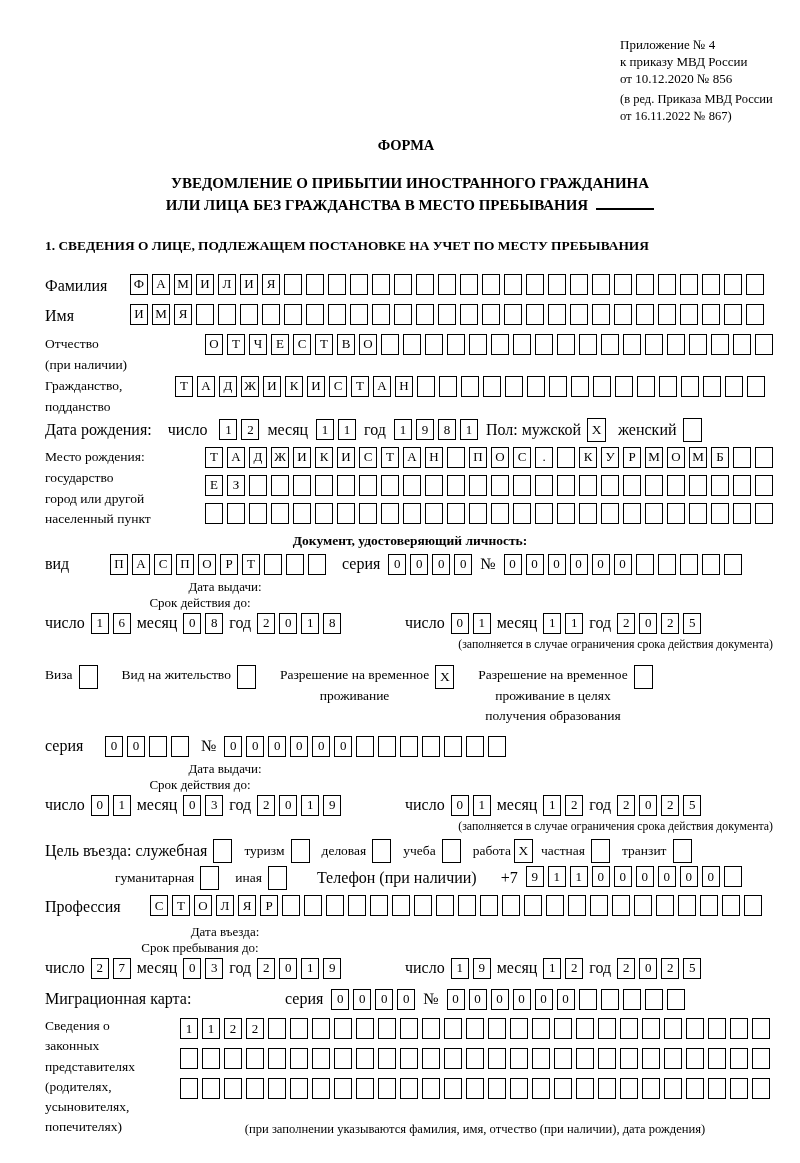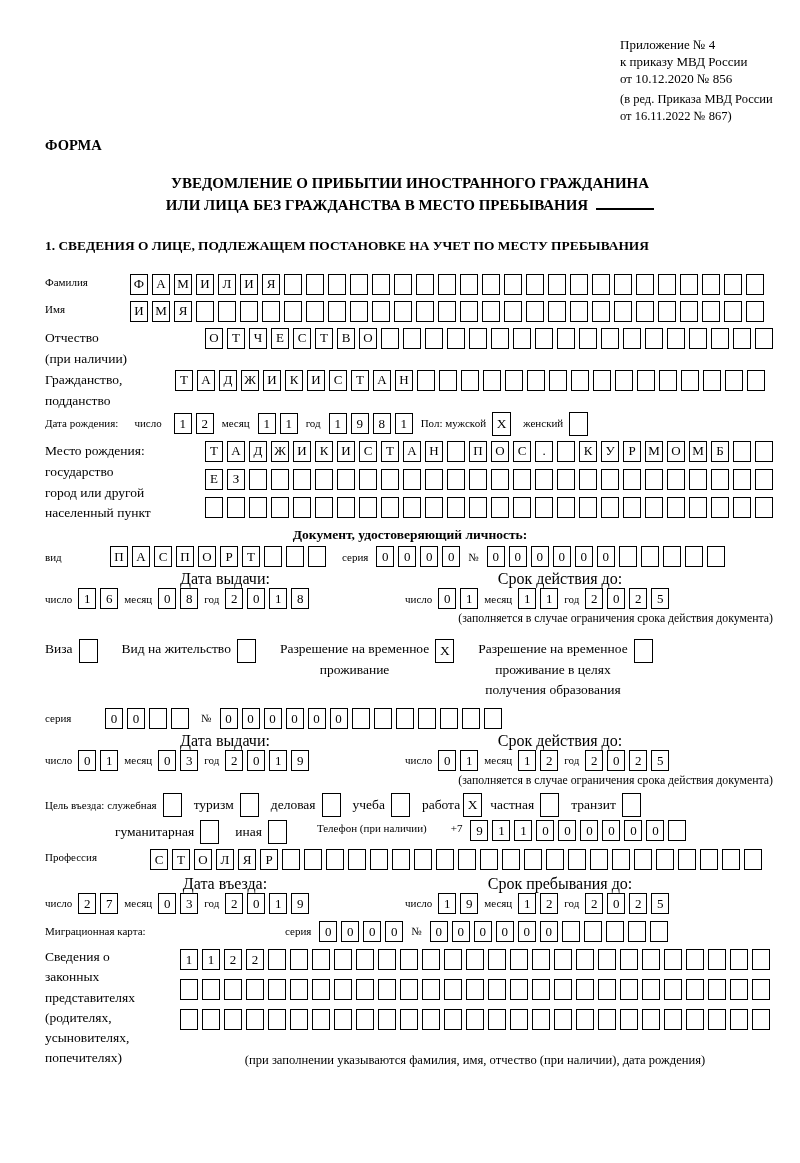--- a/index.html
+++ b/index.html
@@ -1,32 +1,32 @@
 <!DOCTYPE html>
 <html><head>
 <meta charset="utf-8">
 <style>
   html,body{margin:0;padding:0;background:#fff;}
   body{width:800px;height:1163px;font-family:"Liberation Serif",serif;color:#000;overflow:hidden;}
   .content{padding:36px 25px 0 45px;box-sizing:border-box;width:800px;}
   .hdr{margin-left:575px;font-size:13px;line-height:1.32;}
   .hdr-sub{margin-left:575px;font-size:12.5px;line-height:1.3;margin-top:4px;}
-  .forma{ text-align:left;margin-top:13px;margin-right:8px;font-weight:bold;font-size:14.5px;}
+  .forma{ text-align:center;margin-top:13px;margin-right:8px;font-weight:bold;font-size:14.5px;}
   .title{ text-align:center;font-weight:bold;font-size:15px;line-height:1.5;margin-top:18px;}
   .title-underline{display:inline-block;width:58px;border-bottom:2px solid #000;height:0.85em;margin-left:8px;}
   .section{margin-top:21px;font-weight:bold;font-size:13.4px;}
   .frow{display:flex;align-items:flex-start;}
-  .lbl{font-size:11px;line-height:1.5;flex:none;}
+  .lbl{font-size:16px;line-height:1.5;flex:none;}
   .lblblock{font-size:13.5px;line-height:1.55;flex:none;}
   .cells{display:inline-flex;gap:4px;flex:none;}
   .cells .cell{box-sizing:border-box;width:18px;height:21px;border:1.5px solid #000;display:inline-flex;align-items:center;justify-content:center;font-size:13px;flex:none;background:#fff;}
   .checkbox{box-sizing:border-box;width:19px;height:24px;border:1.5px solid #000;display:inline-flex;align-items:center;justify-content:center;font-size:13.5px;flex:none;margin:0 0 0 6px;background:#fff;}
   .stack{display:flex;flex-direction:column;gap:7px;}
   .center-head{text-align:center;font-weight:bold;font-size:13.5px;margin-top:3px;}
-  .datehead{display:flex;font-size:16px;margin-top:3px;}
+  .datehead{display:flex;font-size:13px;margin-top:3px;flex-direction:column;}
   .datehead .l{width:360px;text-align:center;}
   .datehead .r{width:310px;text-align:center;}
   .daterow{display:flex;align-items:center;}
   .daterow .grp{display:flex;align-items:center;gap:6px;}
   .daterow .grp.left{width:360px;}
   .note{ text-align:right;font-size:11.8px;margin-top:2px;margin-right:2px;}
   .para{font-size:13.5px;line-height:1.55;margin-top:5px;}
   .optrow{display:flex;align-items:flex-start;margin-top:13px;}
   .opt{display:flex;align-items:flex-start;}
   .optlbl{font-size:13.5px;line-height:1.5;text-align:center;}

